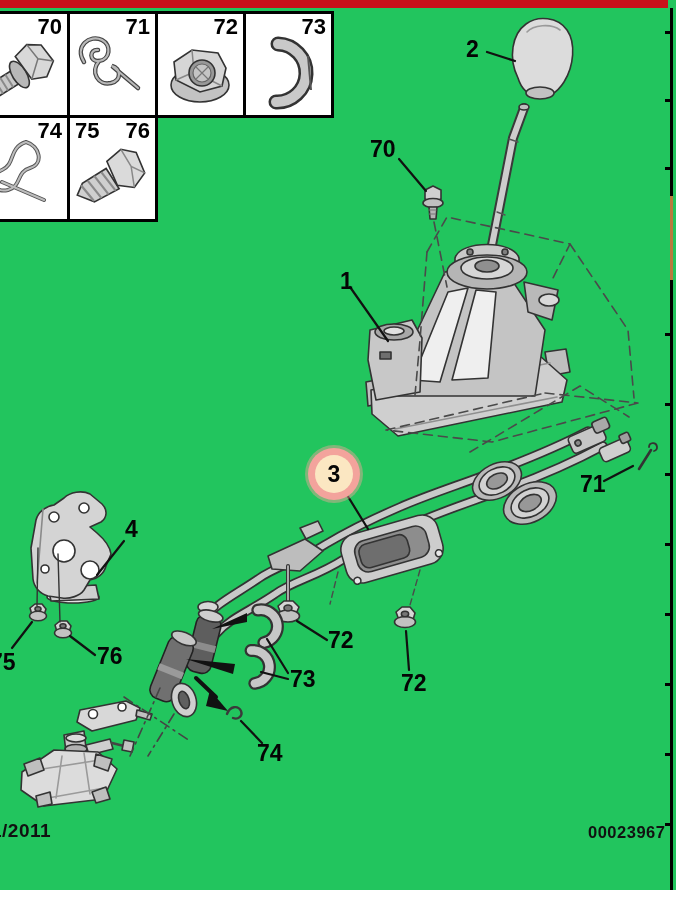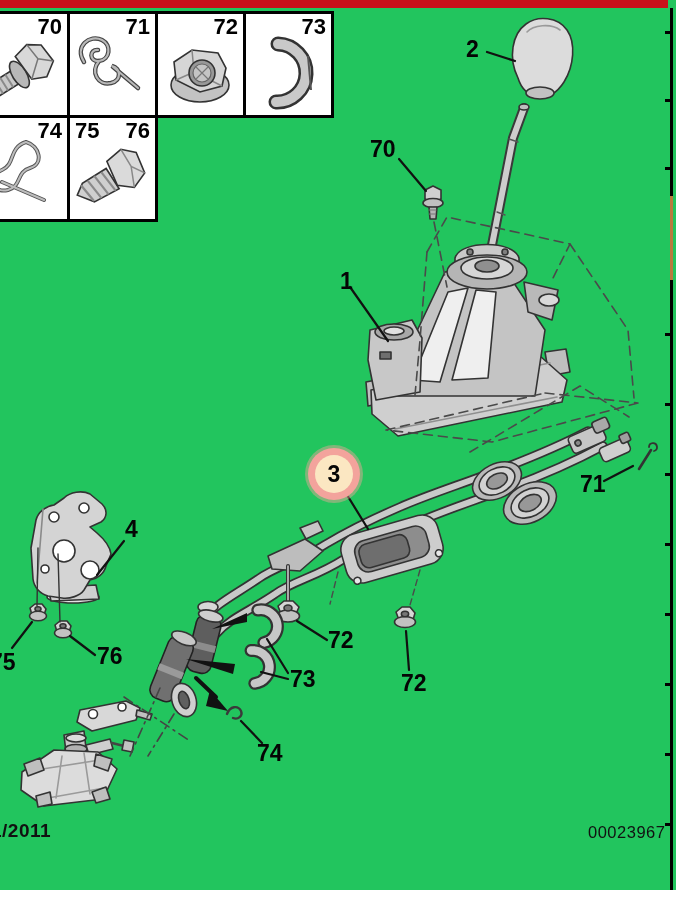--- a/index.html
+++ b/index.html
@@ -11,21 +11,21 @@
   .tick{position:absolute;left:665px;width:6px;height:3px;background:#000;}
   .rowedge{position:absolute;left:670px;top:196px;width:3px;height:84px;background:#b97a3f;}
   
   .lcell{position:absolute;width:91px;height:107px;border:3px solid #000;background:#fff;
          box-sizing:border-box;}
   .lnum{position:absolute;top:2px;right:5px;font-size:22px;font-weight:bold;color:#000;line-height:1;}
   .lnum.left{right:auto;left:5px;}
   .licon{position:absolute;left:2px;top:18px;width:80px;height:82px;}
   
   .footL{position:absolute;left:-9px;top:820px;font-size:19px;font-weight:bold;color:#111;letter-spacing:.5px;}
-  .footR{position:absolute;left:588px;top:823px;font-size:16.5px;font-weight:normal;color:#111;letter-spacing:.5px;}
+  .footR{position:absolute;left:588px;top:823px;font-size:16.5px;font-weight:bold;color:#111;letter-spacing:.5px;}
   .diagram{position:absolute;left:0;top:0;width:676px;height:897px;}
   .co{font-family:"Liberation Sans",sans-serif;font-weight:bold;font-size:23px;fill:#050505;}
 </style>
 </head>
 <body>
 
 <div class="screen">
 
   <div class="topbar" style="background: rgb(200, 16, 27);"></div>
 

